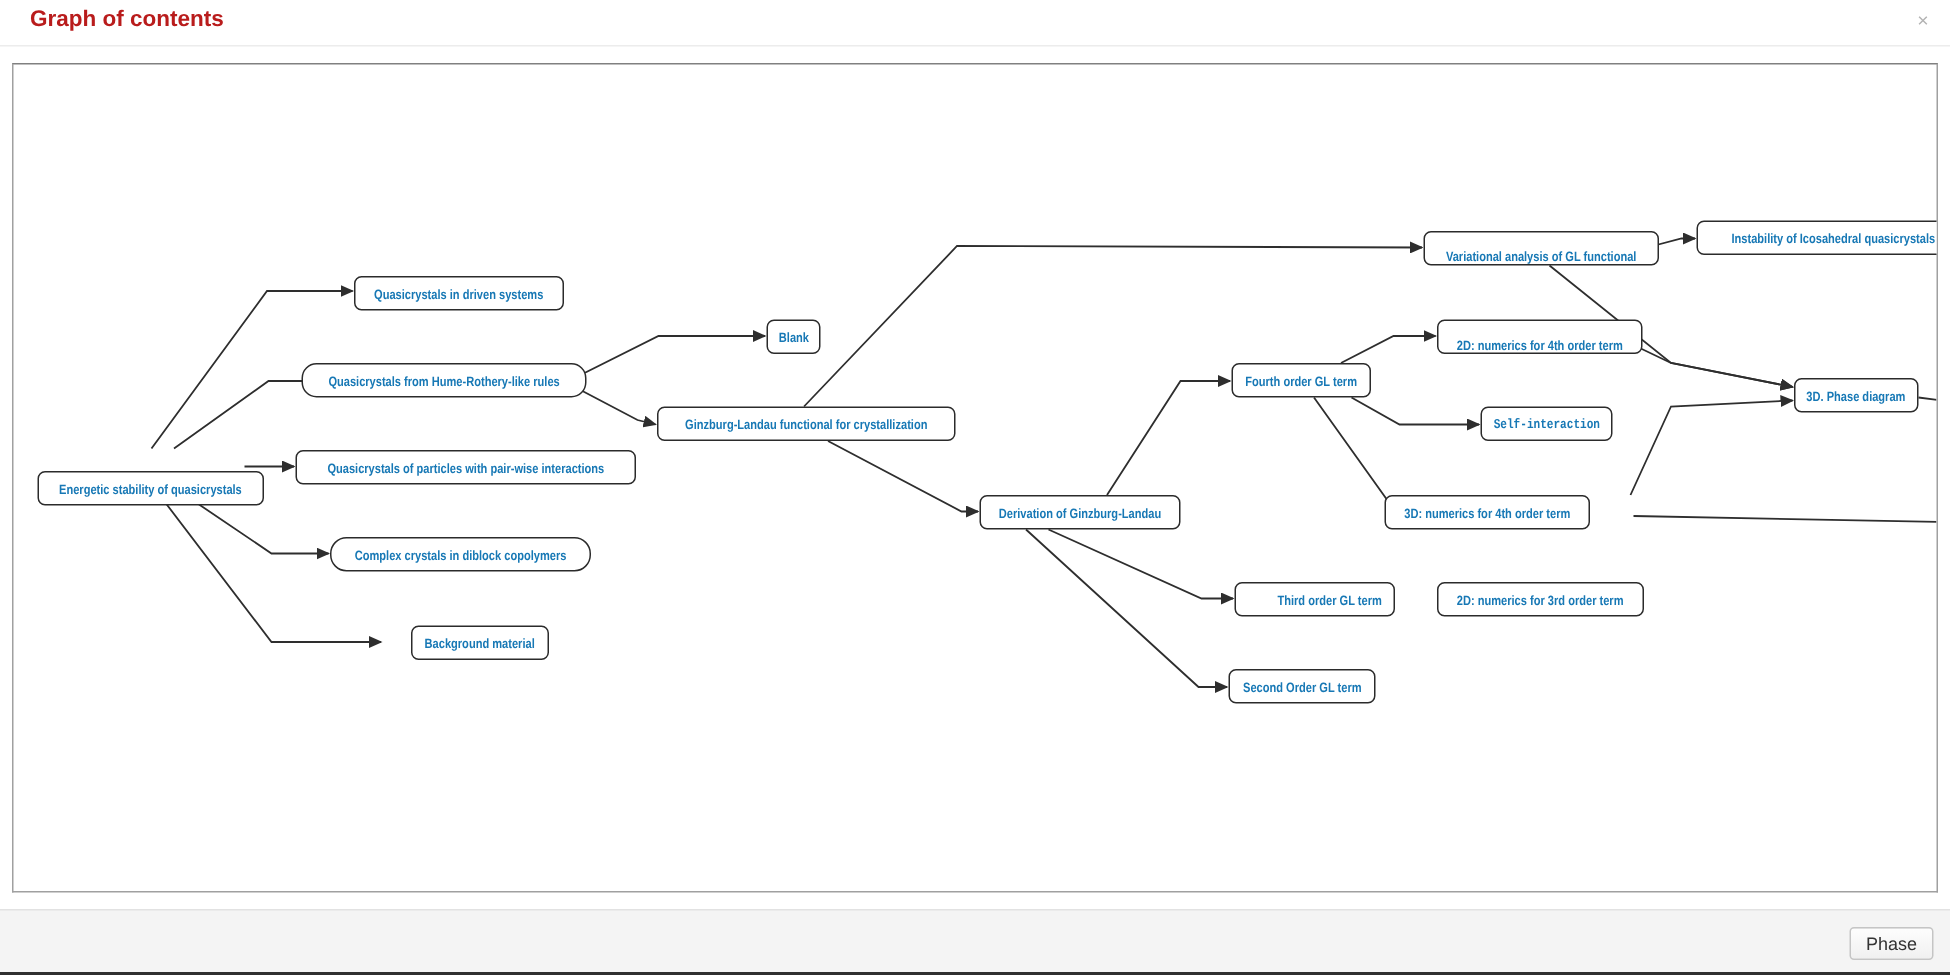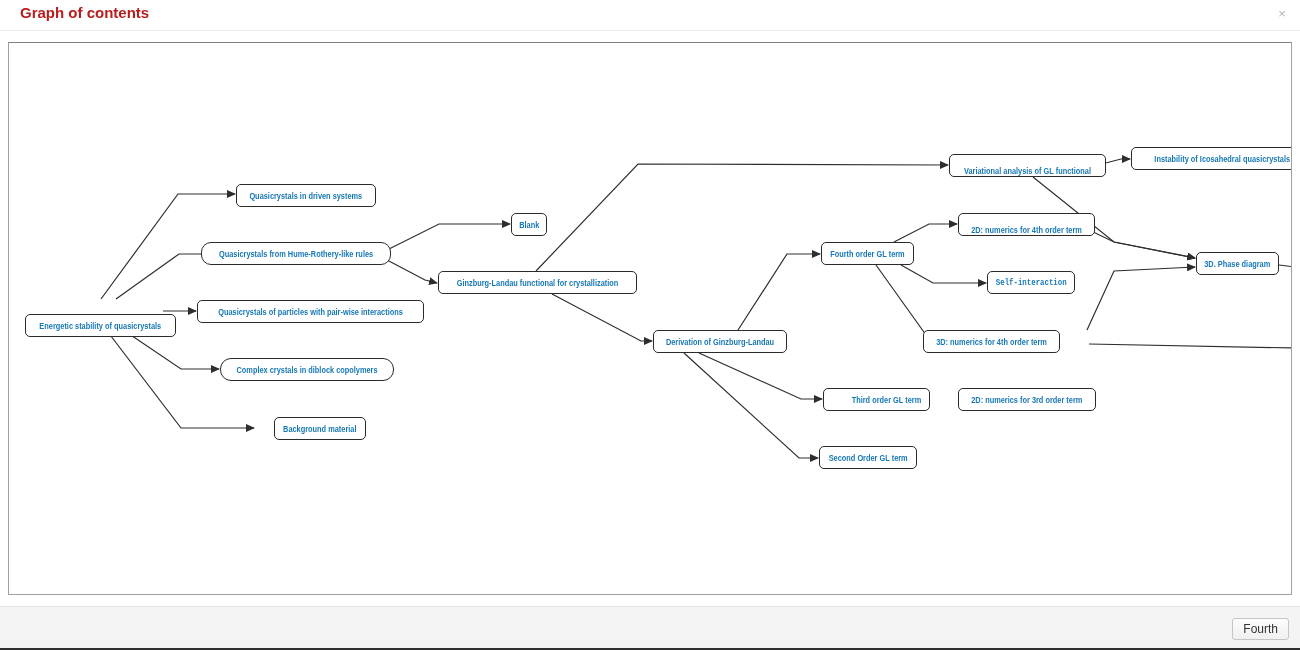--- a/index.html
+++ b/index.html
@@ -127,17 +127,17 @@
         <div class="node" style="left: 949px; top: 345px; min-width: 131px; border-color: rgb(43, 43, 43);">
           <span style="color: rgb(23, 120, 181);">2D: numerics for 3rd order term</span>
         </div>
         <div class="node" style="left: 810px; top: 403px; min-width: 95px; border-color: rgb(43, 43, 43);">
           <span style="color: rgb(23, 120, 181);">Second Order GL term</span>
         </div>
       </div>
   </div>
 
   <div class="modal-footer">
-    <button class="close-btn">Fourth</button>
+    <button class="close-btn">Phase</button>
   </div>
 
   <div class="bottom-edge"></div>
 </div>
 
 </body></html>

